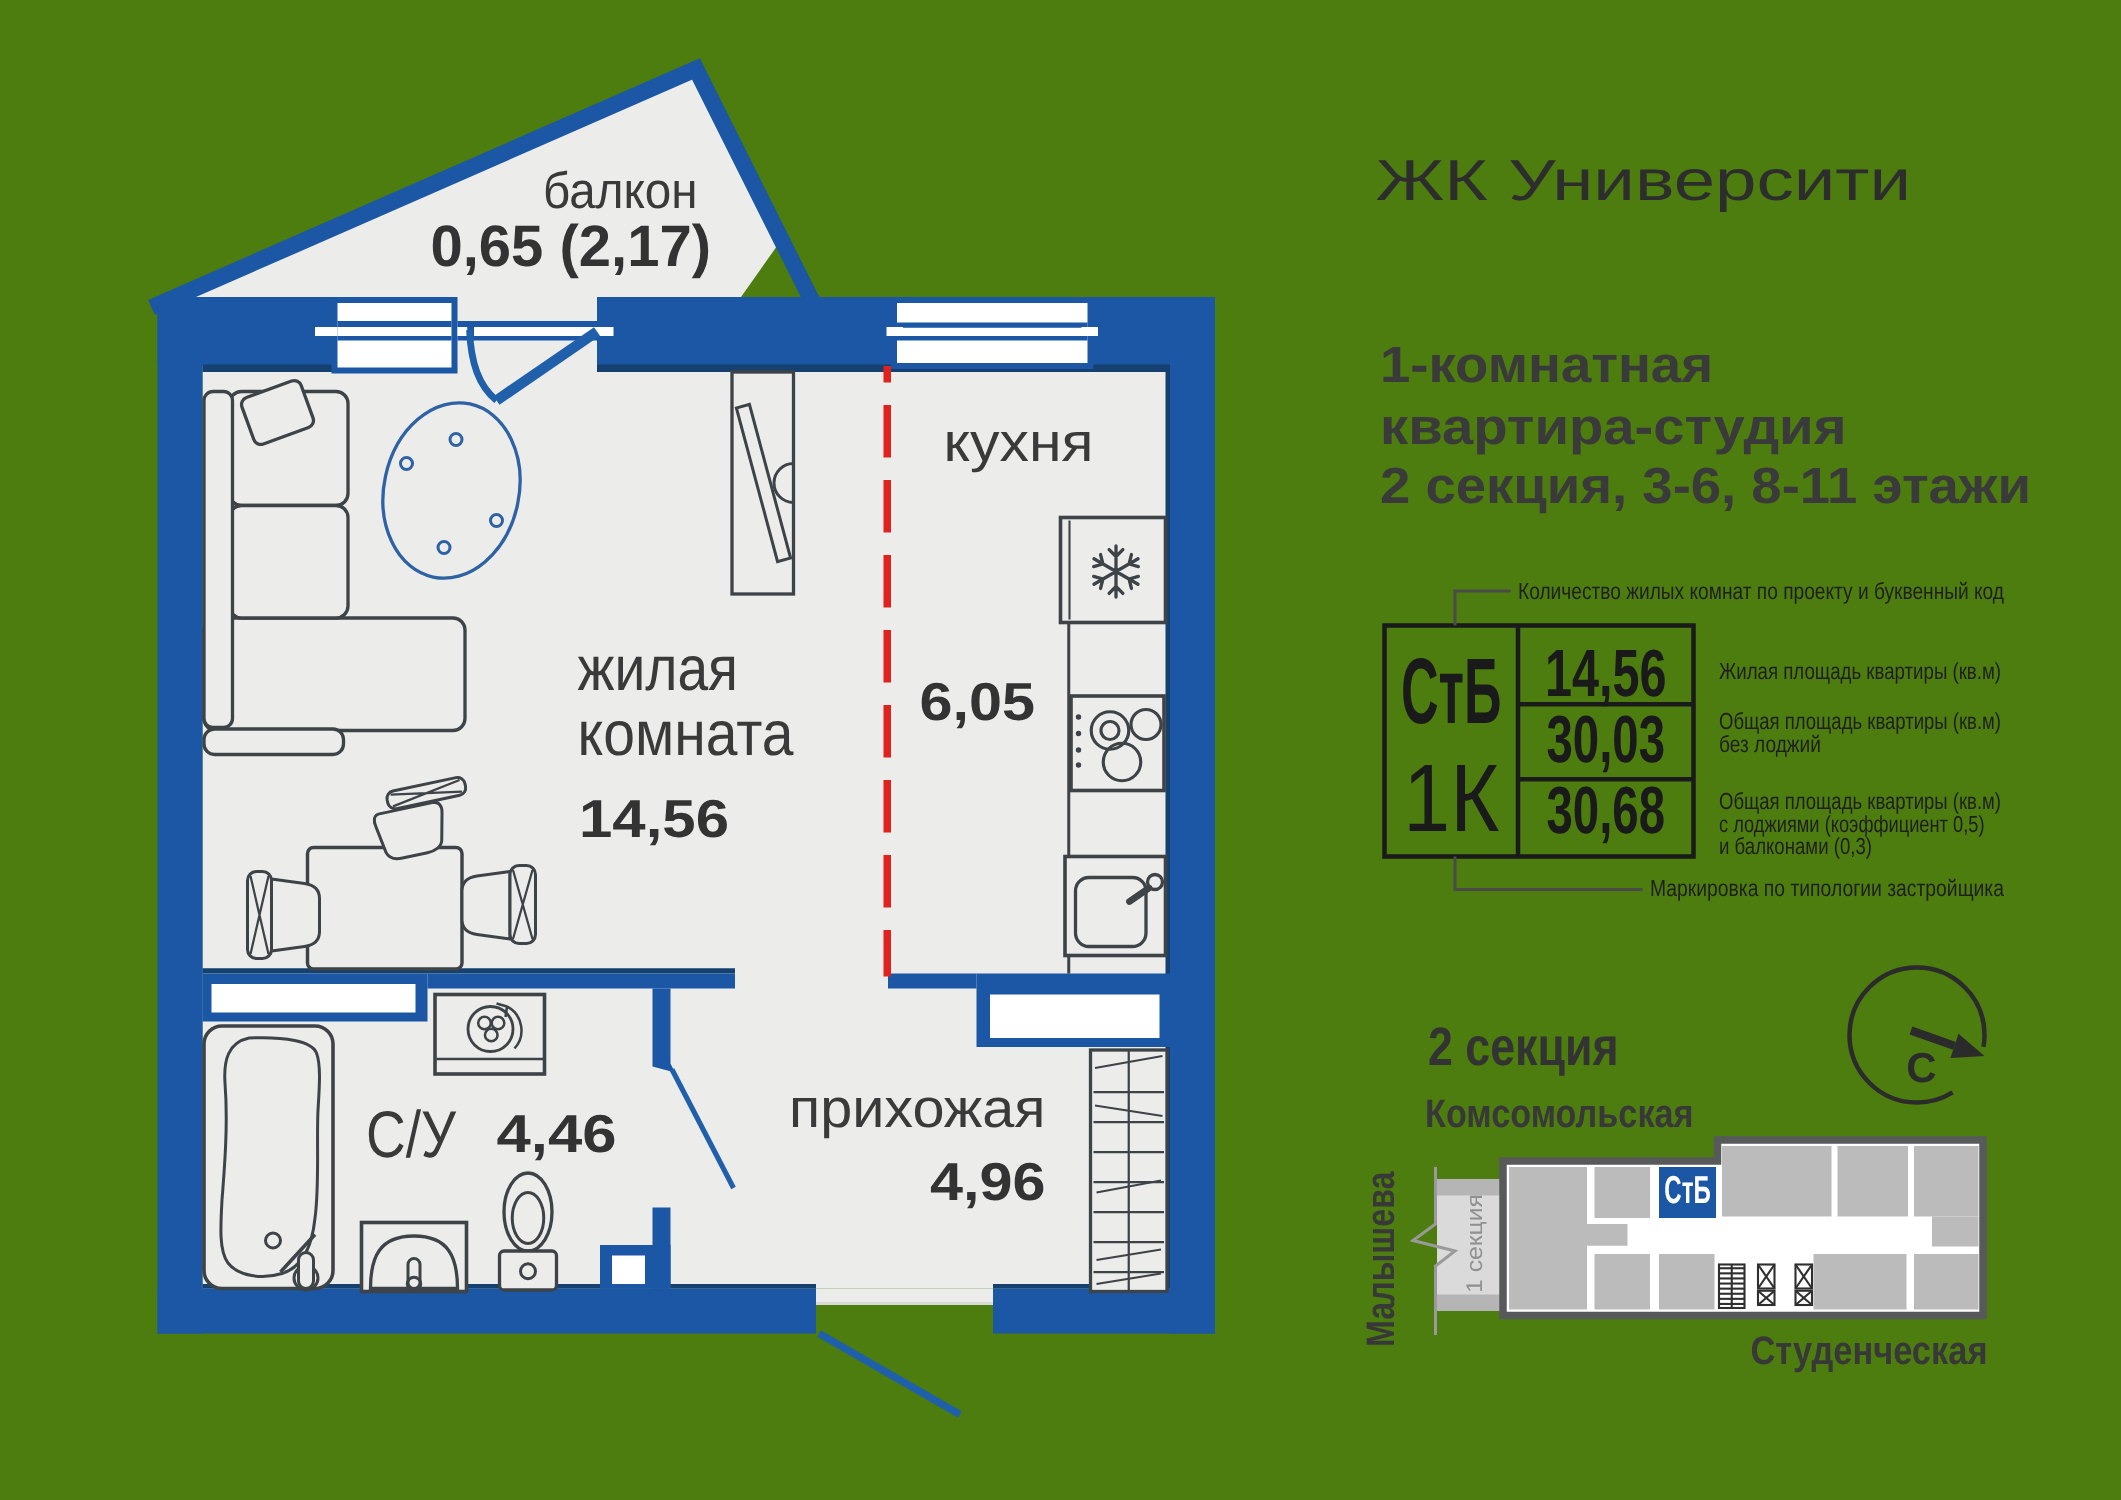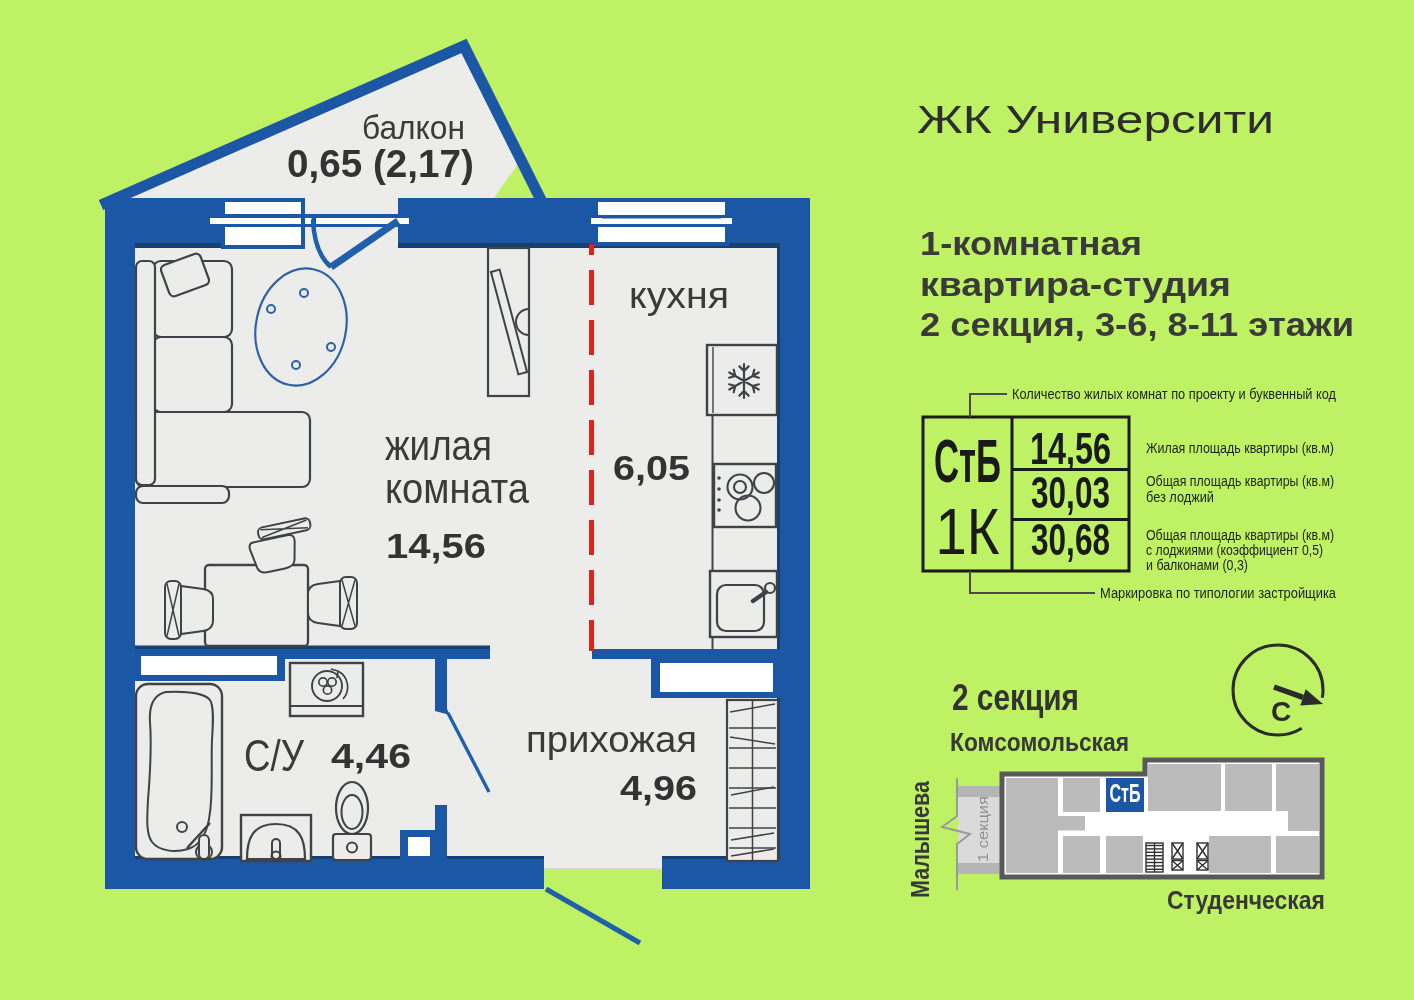--- a/index.html
+++ b/index.html
@@ -1,14 +1,14 @@
 <!DOCTYPE html>
 <html><head><meta charset="utf-8"><style>
 html,body{margin:0;padding:0;background:#fff;}
-#page{position:relative;width:1414px;height:1000px;background:#bef264;overflow:hidden;font-family:"Liberation Sans",sans-serif;}
+#page{position:relative;width:1414px;height:1000px;background:#4d7c0f;overflow:hidden;font-family:"Liberation Sans",sans-serif;}
 svg{position:absolute;top:0;left:0;}
 text{font-family:"Liberation Sans",sans-serif;}
 </style></head><body>
 <div id="page">
 <svg width="1414" height="1000" viewBox="0 0 1414 1000">
 
 <polygon points="106,198 463,48 518,164 494,198" fill="#ececeb"></polygon>
 
 <polyline points="101,205 464,46 542,202" stroke="#1b57a5" stroke-width="11" fill="none" stroke-miterlimit="12"></polyline>
 

